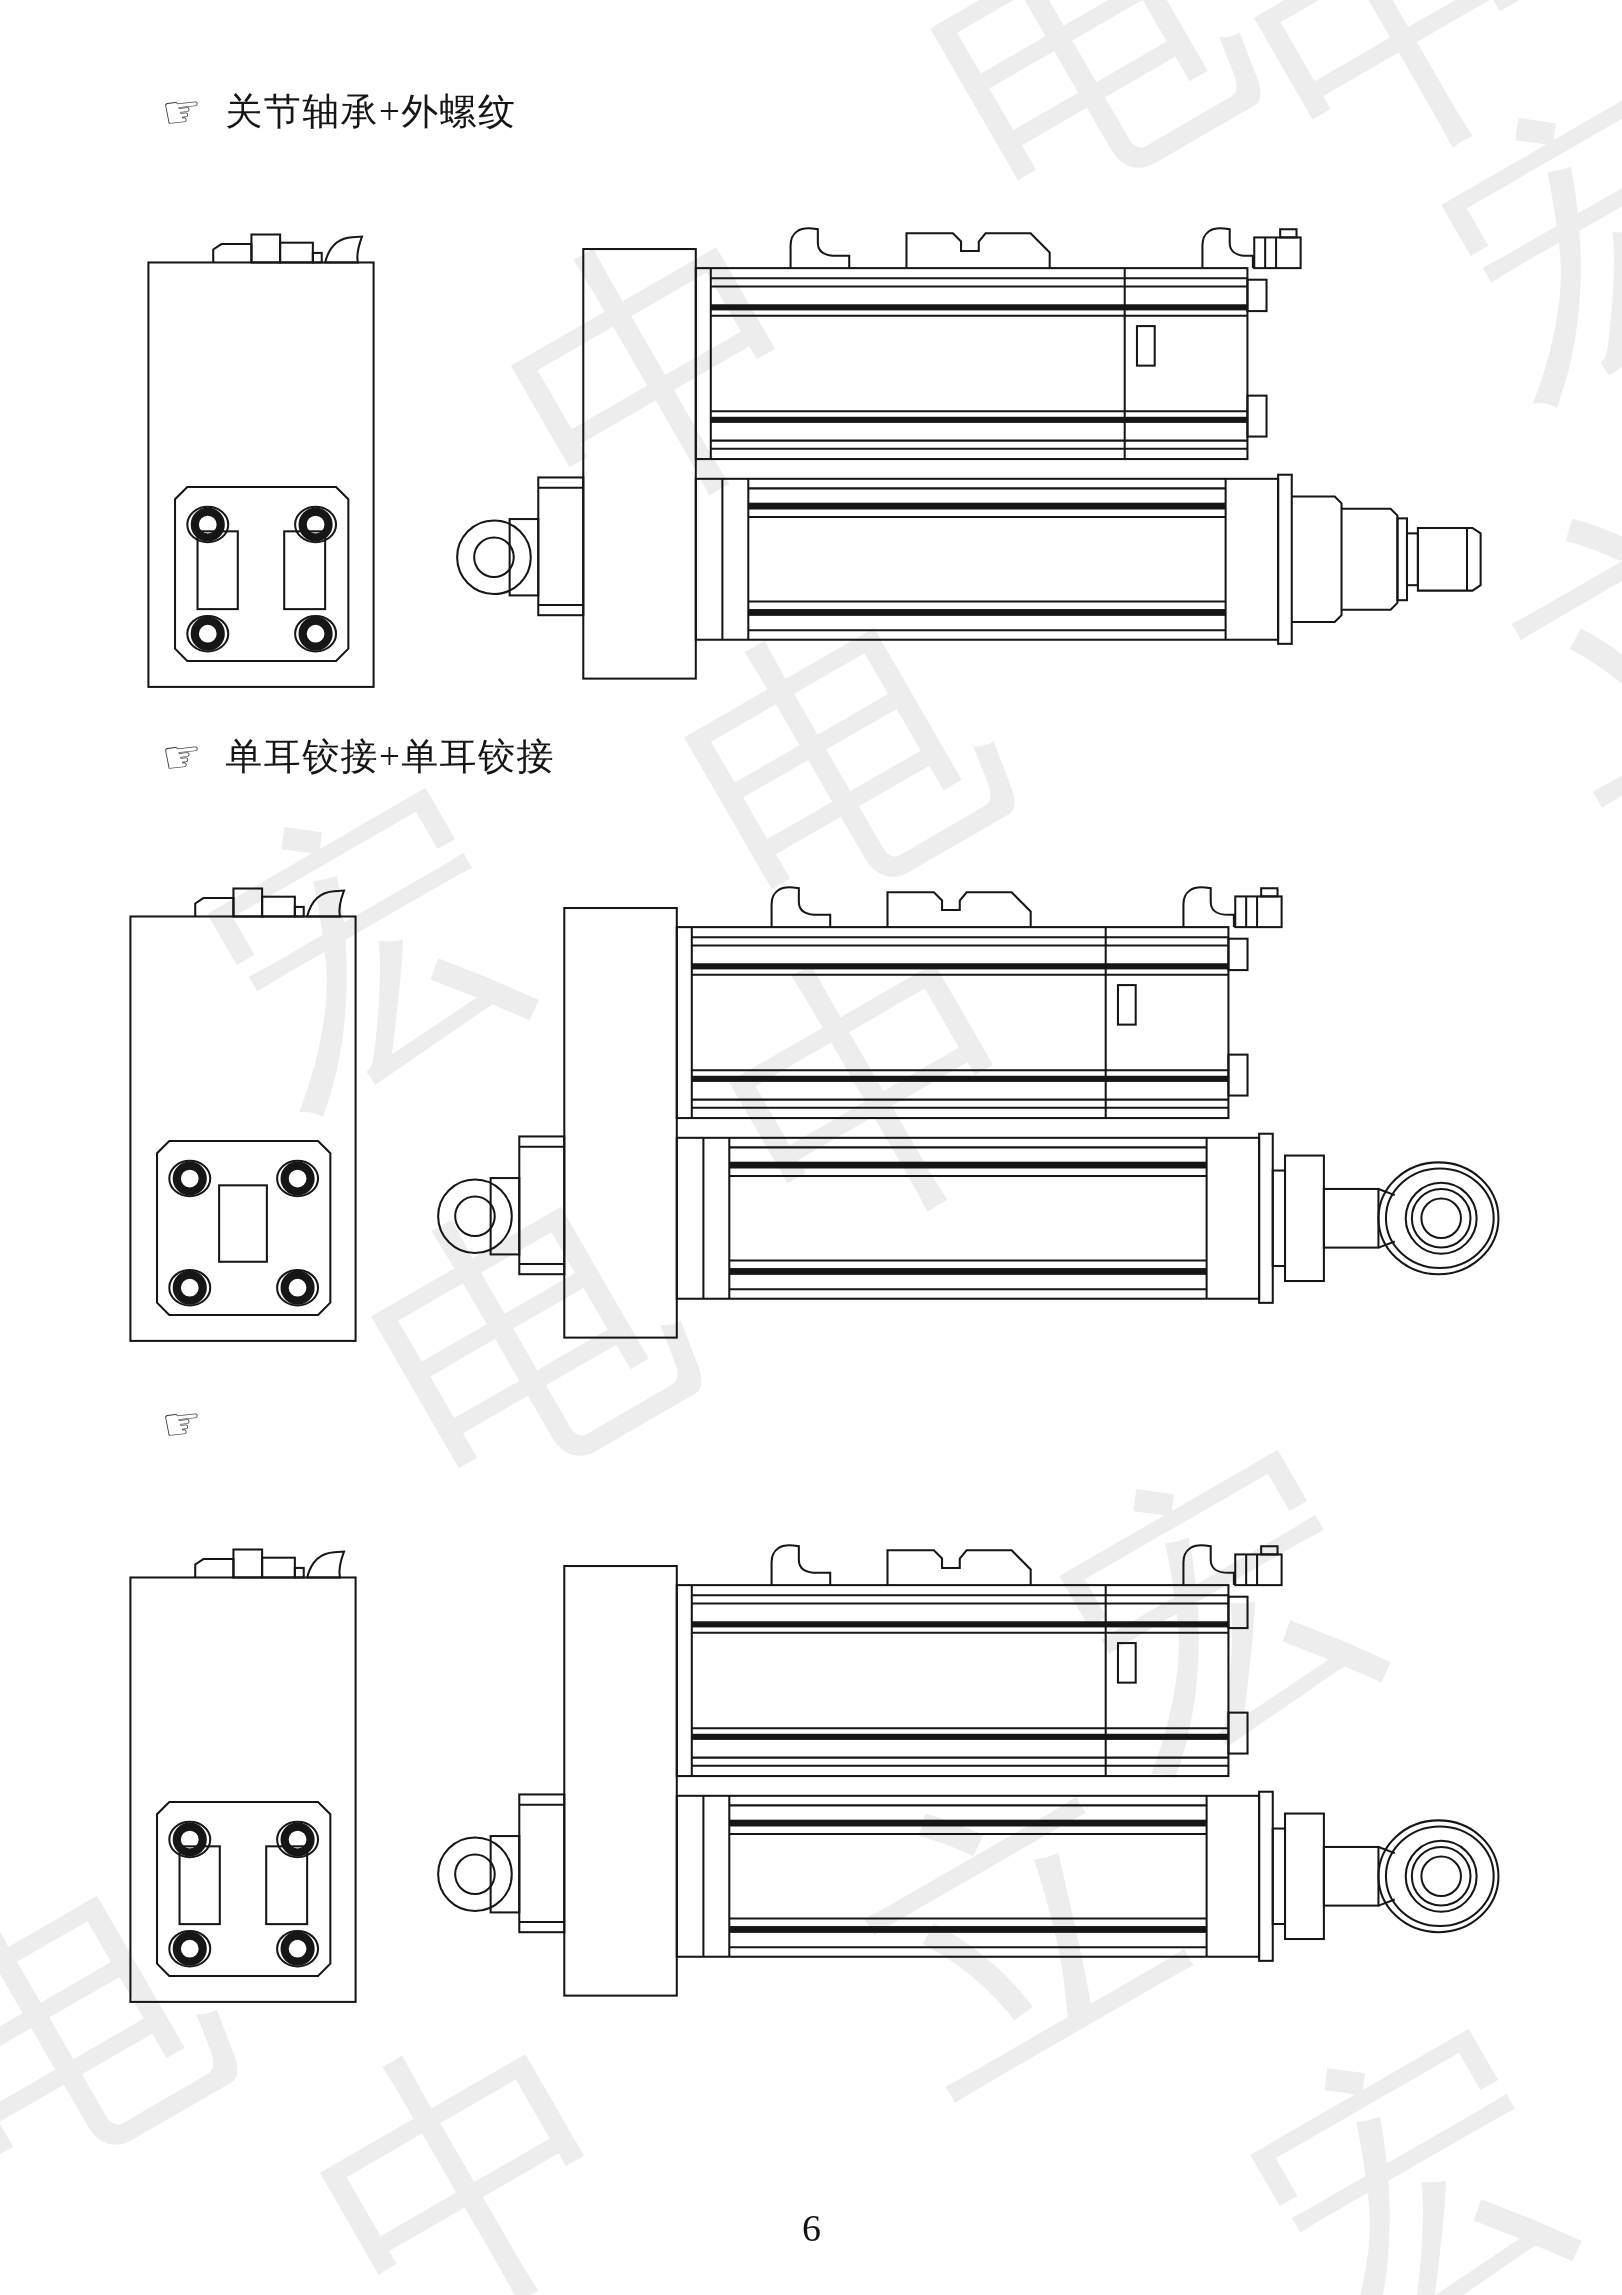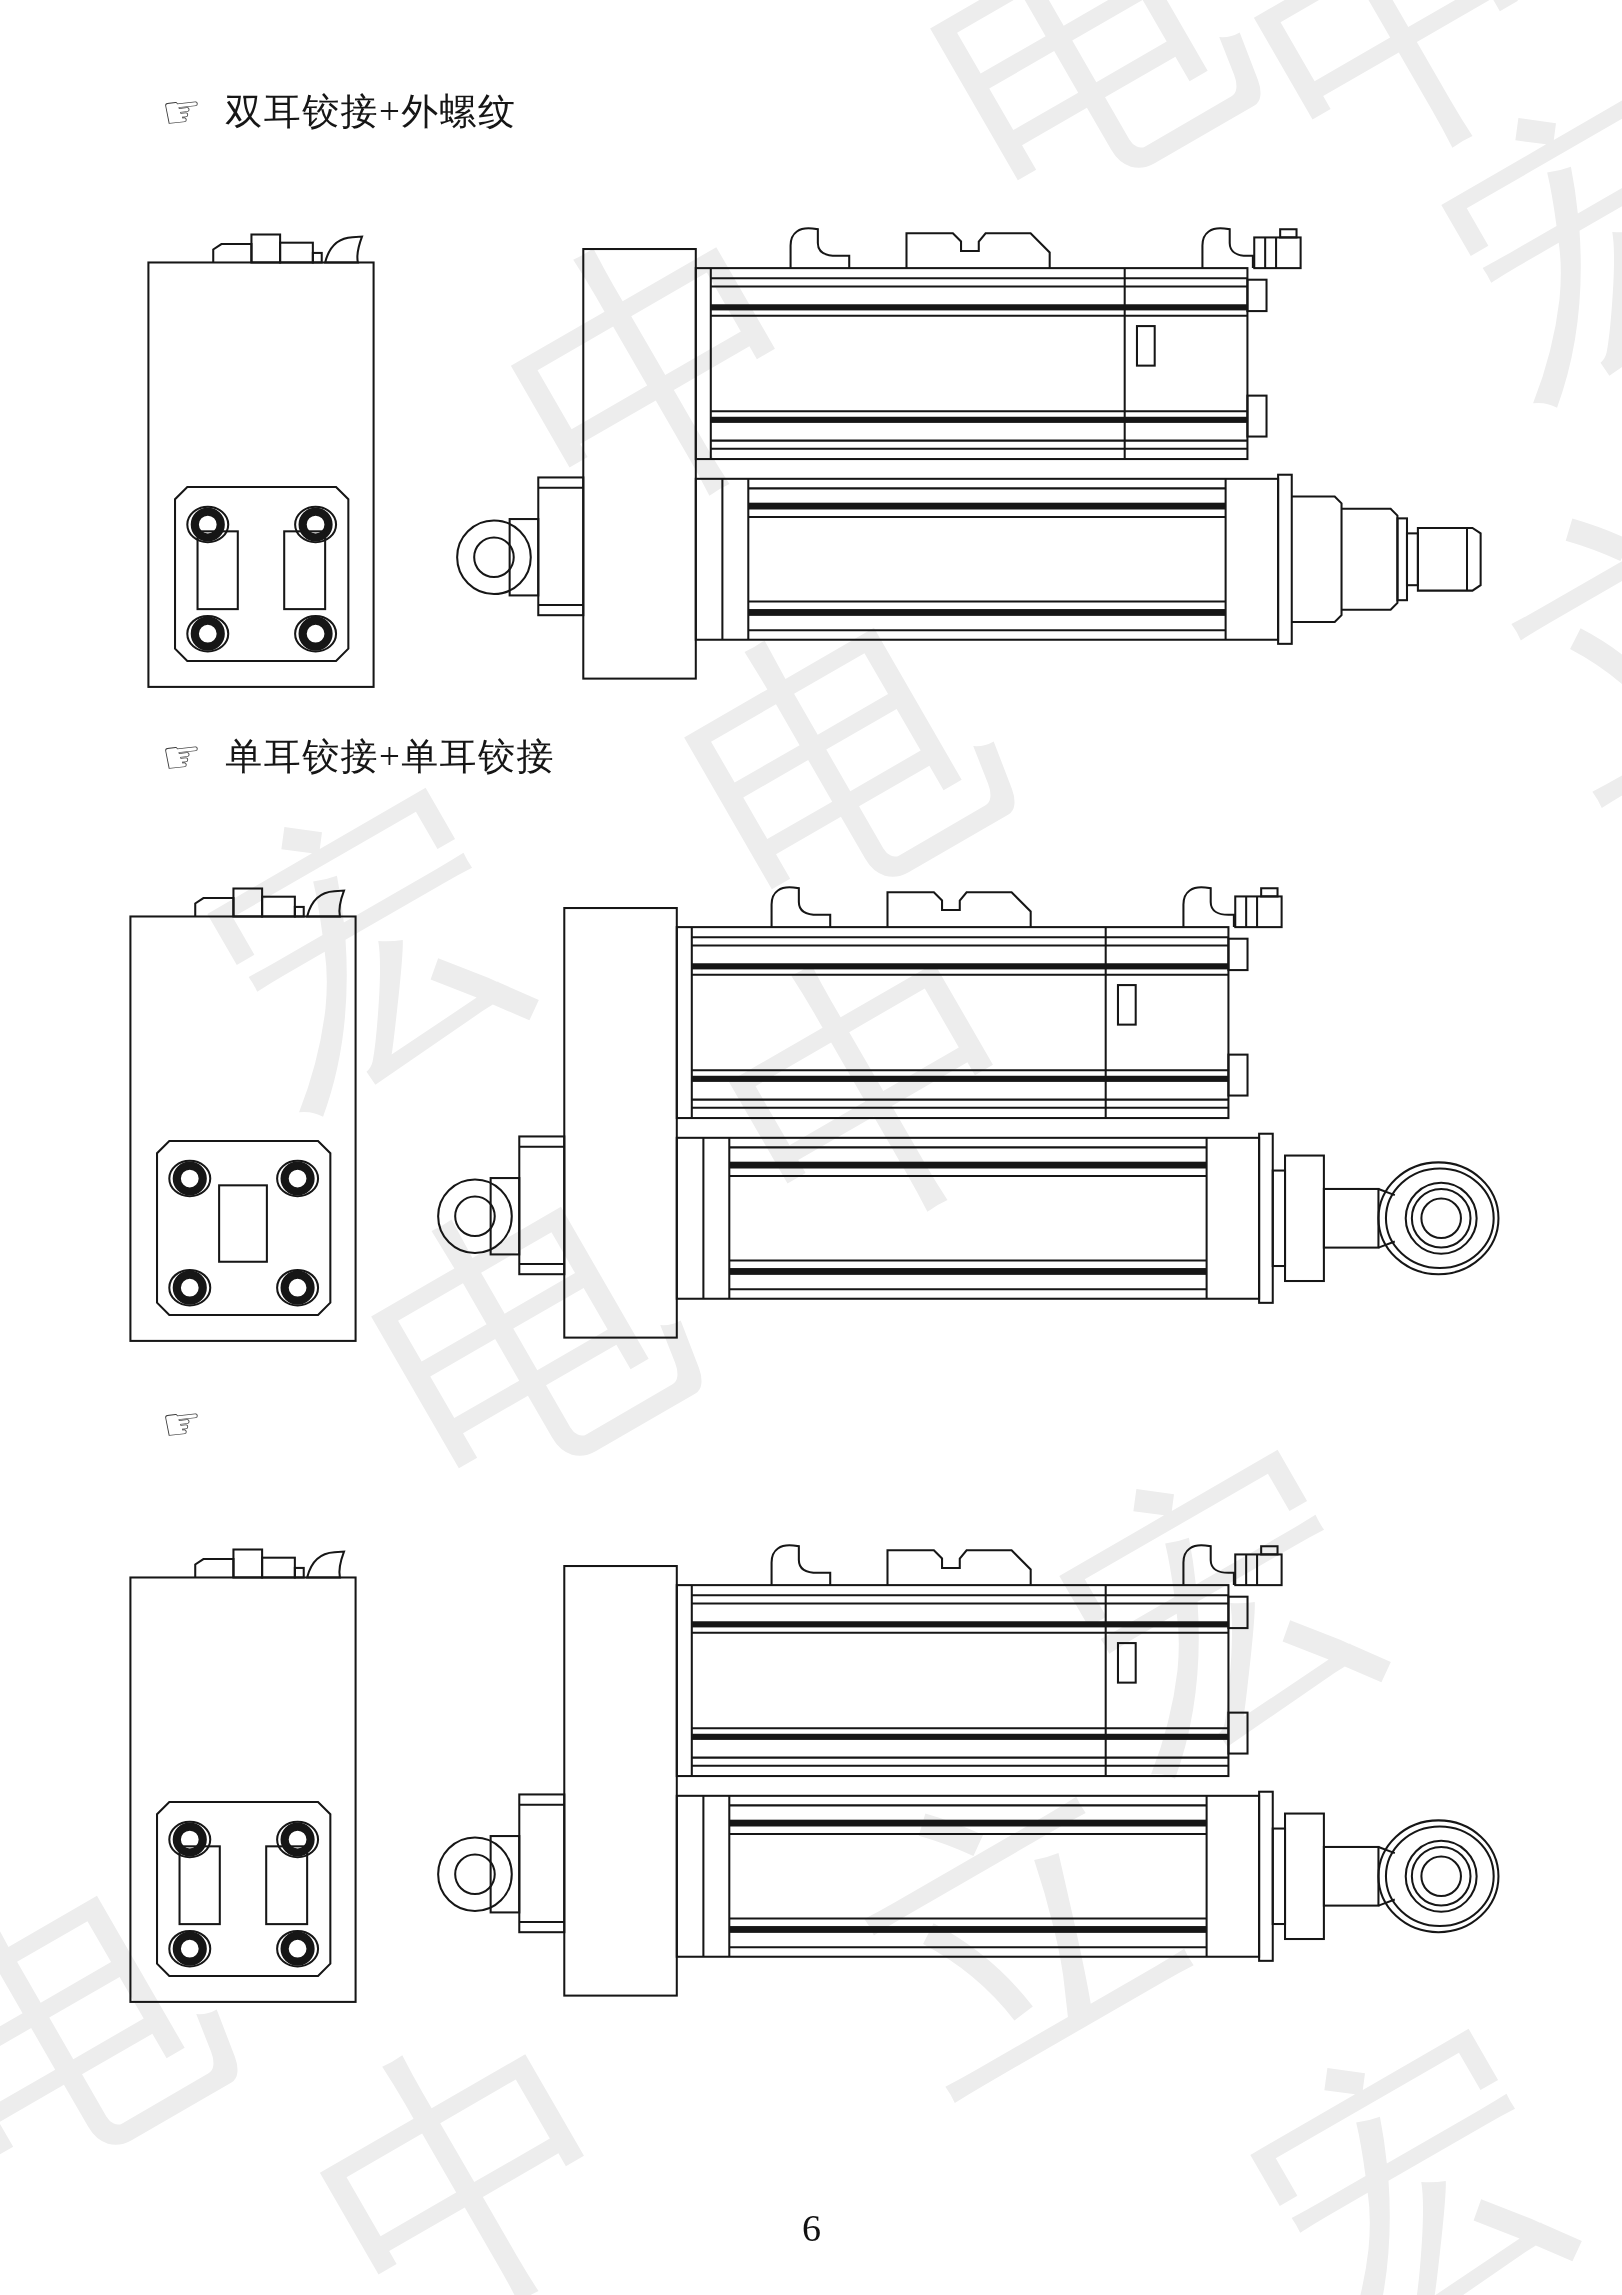--- a/index.html
+++ b/index.html
@@ -165,21 +165,21 @@
         <ellipse class="ln" cx="1500" cy="490" rx="79" ry="73"></ellipse>
         <circle class="ln" cx="1502" cy="490" r="52"></circle>
         <circle class="ln" cx="1502" cy="490" r="43"></circle>
         <circle class="ln" cx="1502" cy="490" r="29"></circle>
       </g>
     </defs>
   </svg>
 
   <div class="heading" style="left:162px;top:83px">
     <span class="hand-icon">☞</span>
-    <span class="heading-text">双耳铰接+外螺纹</span>
+    <span class="heading-text">关节轴承+外螺纹</span>
   </div>
   <div class="drawing" style="left:145px;top:227px">
     <svg class="tech" width="232" height="464" viewBox="0 0 340 680">
       <use href="#front-double"></use>
     </svg>
   </div>
   <div class="drawing" style="left:436px;top:225px">
     <svg class="tech" width="1091" height="464" viewBox="0 0 1600 680">
       <use href="#side-thread"></use>
     </svg>

